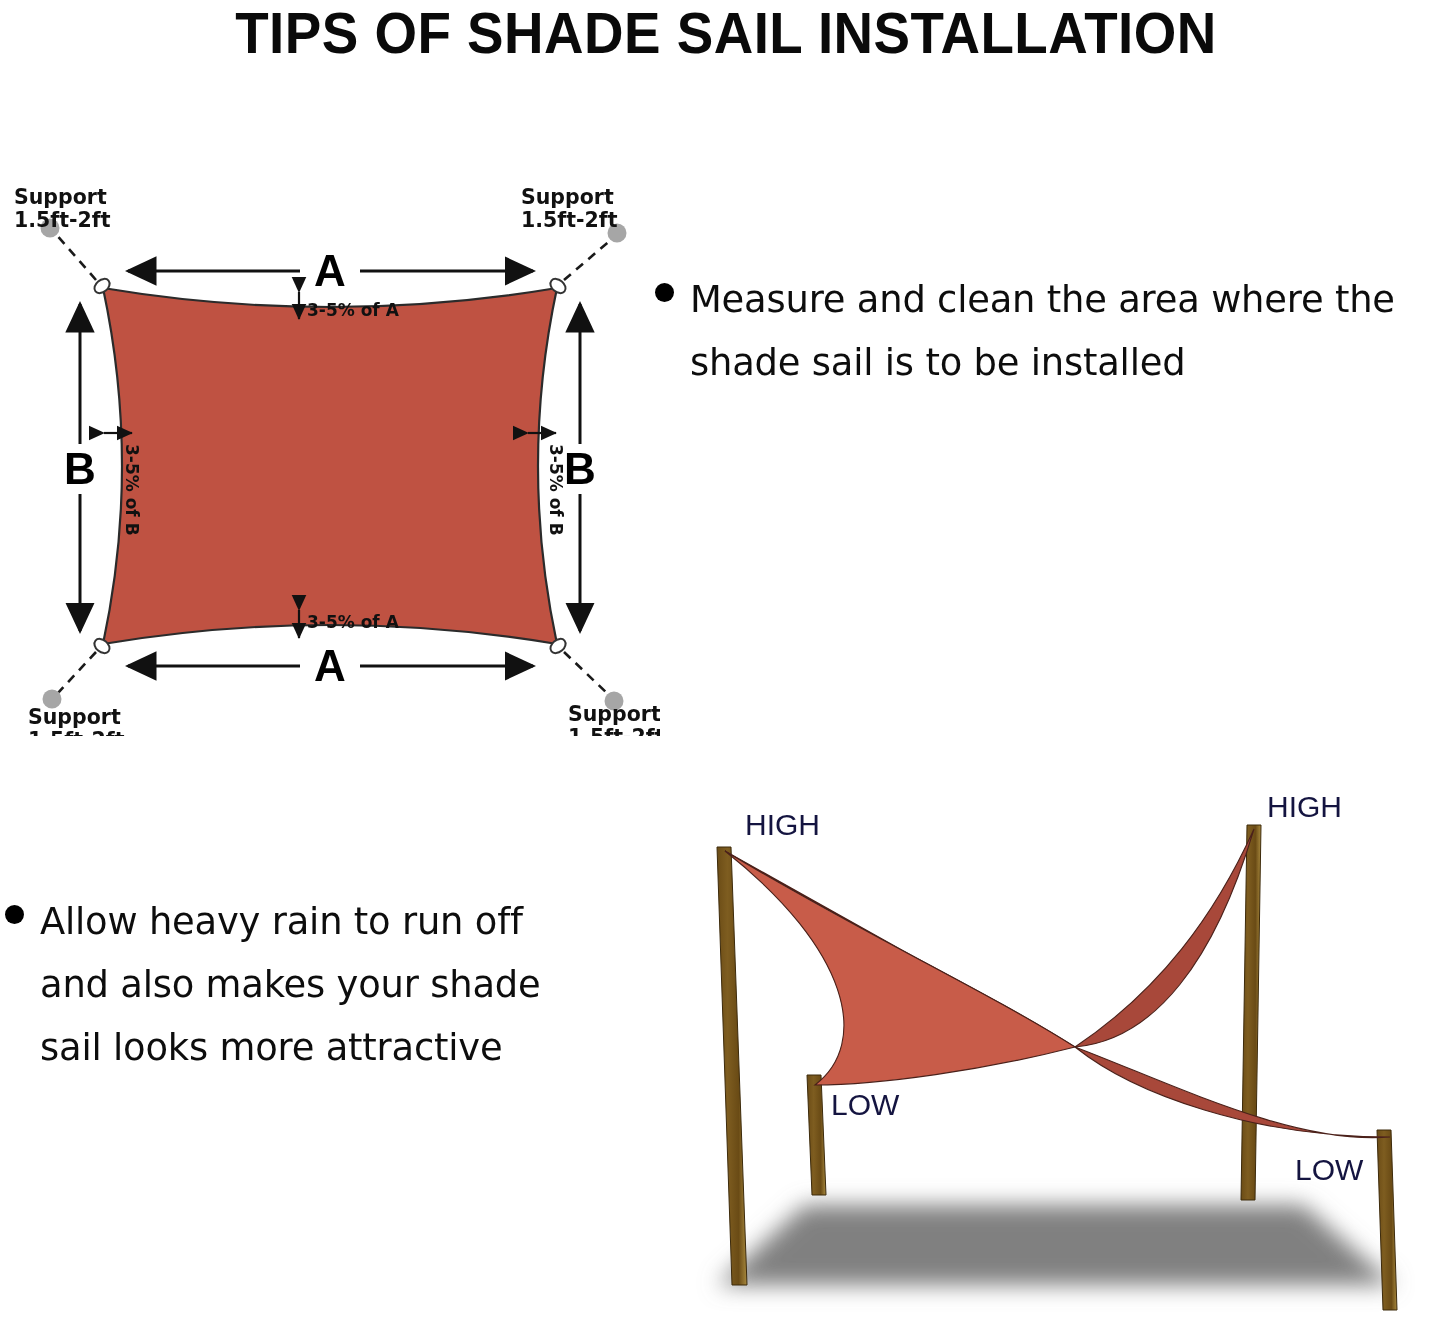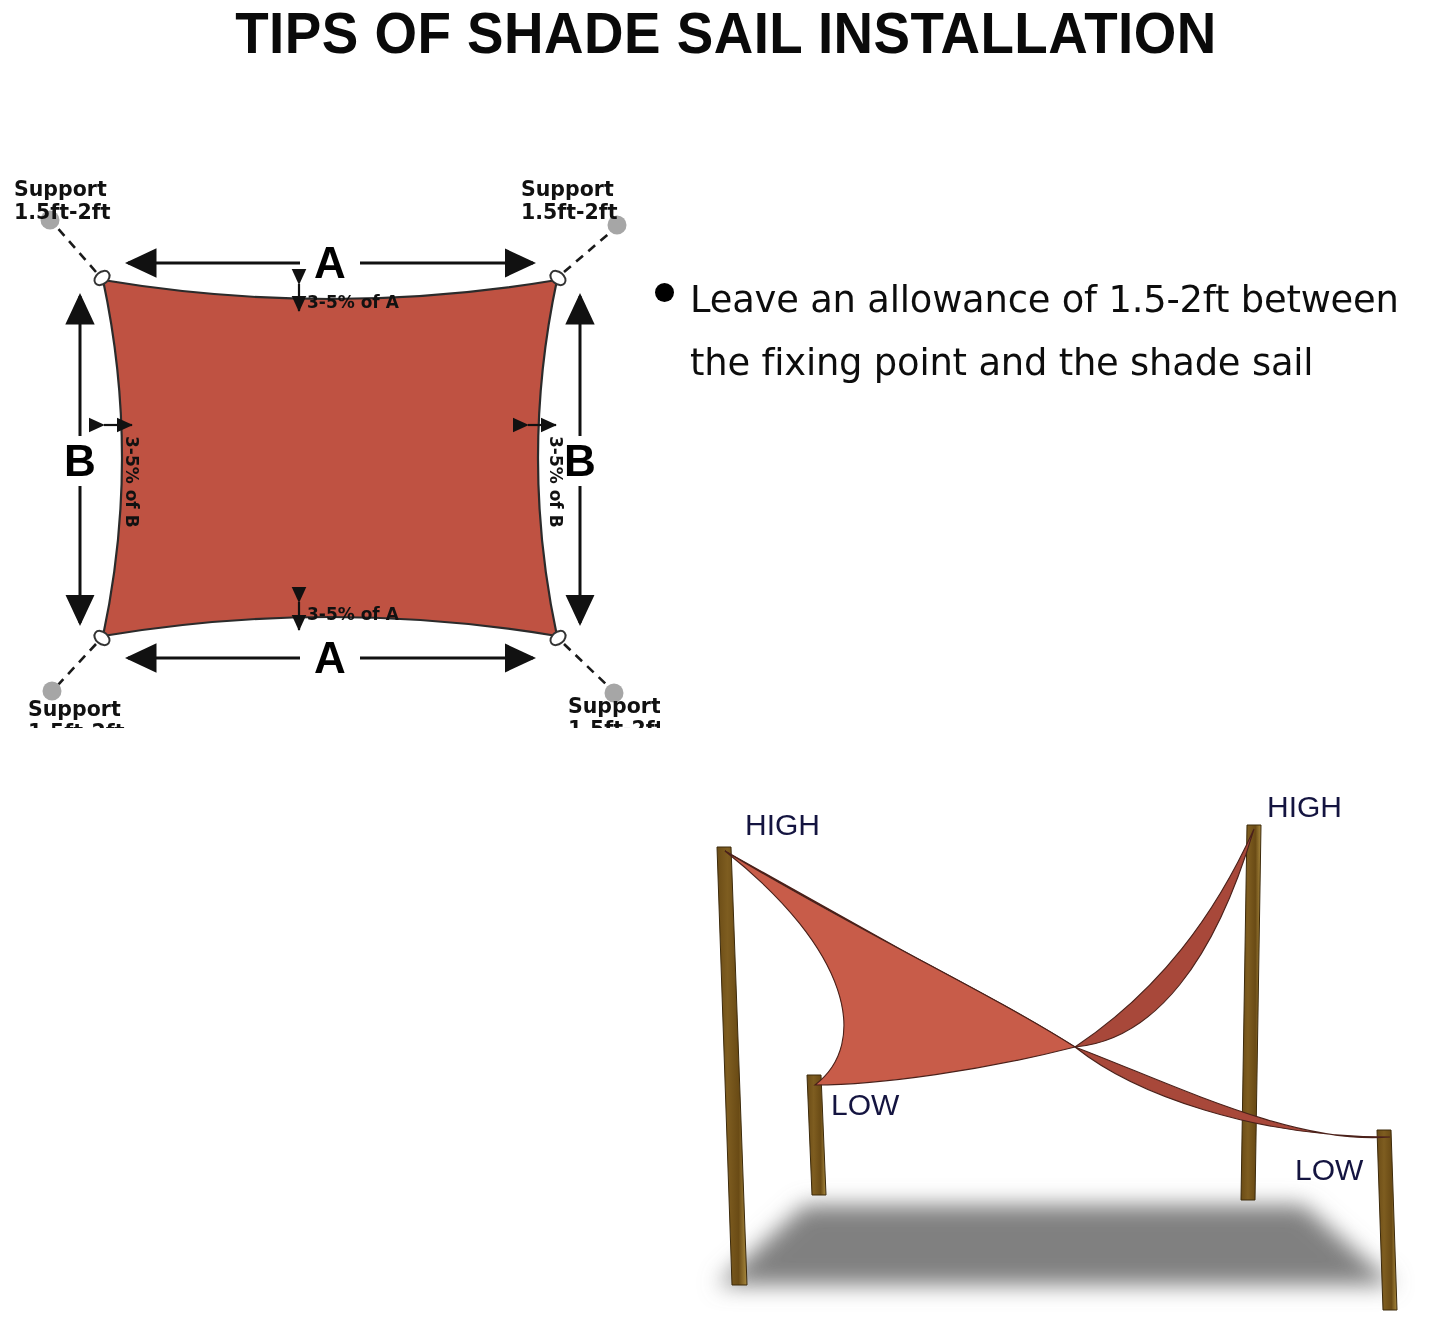--- a/index.html
+++ b/index.html
@@ -19,21 +19,21 @@
     letter-spacing:0.5px;
     line-height:62px;
     transform:scaleX(0.96);
     transform-origin:center top;
     white-space:nowrap;
     color:#0a0a0a;
   }
 
   
   #diagram-rect{
-    position:absolute;left:0px;top:168px;width:660px;height:560px;
+    position:absolute;left:0px;top:176px;width:660px;height:560px;
   }
   #diagram-rect svg{display:block;}
 
   
   #diagram-hyper{
     position:absolute;left:655px;top:785px;width:797px;height:540px;
   }
   #diagram-hyper svg{display:block;}
 
   
@@ -203,35 +203,43 @@
 
   <g>
     <line x1="528" y1="257" x2="556" y2="257" stroke="#111" stroke-width="2.2" marker-start="url(#arrHeadSm)" marker-end="url(#arrHeadSm)"></line>
     <text class="lbl-pct" x="0" y="0" transform="translate(550,268) rotate(90)">3-5% of B</text>
   </g>
 </svg>
 </div>
 
 <div id="bullets-right" class="bullets">
 
-
   <div class="bullet-row">
     <span class="bullet-dot"></span>
     <span class="bullet-text">
-      <span>Leave an allowance of 1.5-2ft between</span><br>
-      <span>the fixing point and the shade sail</span>
+      <span>Measure and clean the area where the</span><br>
+      <span>shade sail is to be installed</span>
     </span>
   </div>
 
 
+
 </div>
 
 <div id="bullets-left" class="bullets">
 
 
+  <div class="bullet-row">
+    <span class="bullet-dot"></span>
+    <span class="bullet-text">
+      <span>Allow heavy rain to run off</span><br>
+      <span>and also makes your shade</span><br>
+      <span>sail looks more attractive</span>
+    </span>
+  </div>
 
 </div>
 
 <div id="diagram-hyper">
 <svg width="797" height="540" viewBox="0 0 797 540" xmlns="http://www.w3.org/2000/svg">
   <defs>
     <filter id="softShadow" x="-25%" y="-60%" width="150%" height="260%">
       <feGaussianBlur stdDeviation="11"></feGaussianBlur>
     </filter>
     <linearGradient id="postGrad" x1="0" y1="0" x2="1" y2="0">

